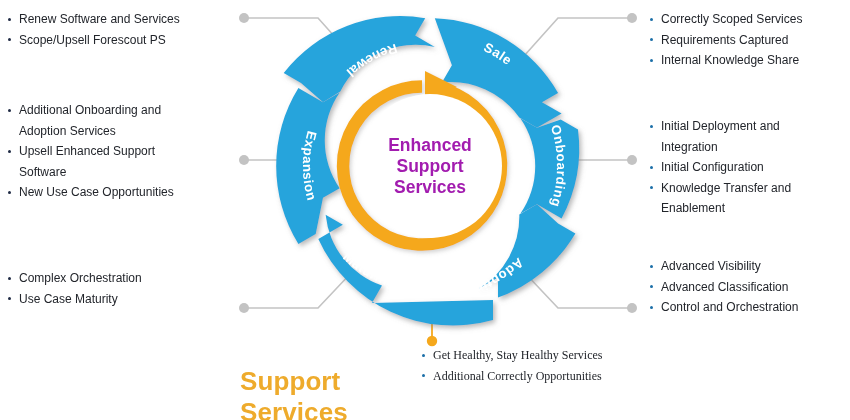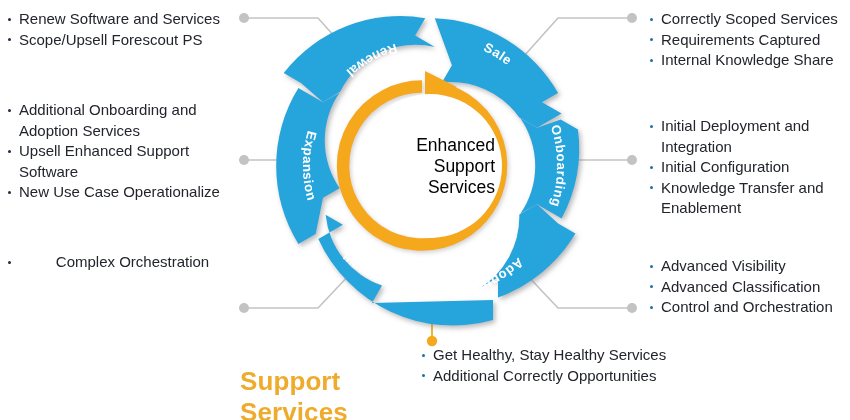--- a/index.html
+++ b/index.html
@@ -12,42 +12,42 @@
     position:relative;
   }
   #stage{position:relative;width:850px;height:420px;}
 
   
   .block{position:absolute;}
   .block ul{list-style:none;margin:0;padding:0;}
   .block li{
     position:relative;
     padding-left:13px;
-    font-size:15px;
+    font-size:12px;
     line-height:20.5px;
     color:#22252b;
     white-space:pre-line;
   }
   .block li::before{
     content:"";
     position:absolute;
     left:2px;top:8.5px;
     width:3.4px;height:3.4px;
     border-radius:50%;
     background:#1f2a44;
   }
   .block.right li::before{background:#1b6fa8;}
 
   .blk-tl{left:6px;  top:9px;  width:240px;}
   .blk-ml{left:6px;  top:100px;width:240px;}
-  .blk-bl{left:6px;  top:252px;width:240px;text-align:center;}
+  .blk-bl{left:6px;  top:268px;width:240px;}
   .blk-tr{left:648px;top:9px;  width:205px;}
   .blk-mr{left:648px;top:116px;width:205px;}
   .blk-br{left:648px;top:256px;width:205px;}
-  .blk-bot{left:420px;top:345px;width:290px;}
+  .blk-bot{left:420px;top:345px;width:290px;font-family:Liberation Serif, serif;}
 
   
   .support-label{
     position:absolute;
     left:240px;top:366px;
     width:180px;
     text-align:left;
     font-size:26px;
     font-weight:bold;
     color:#eeab2c;
@@ -68,25 +68,25 @@
     letter-spacing:.6px;
   }
   .center-text{
     position:absolute;
     left:265px;top:-4px;
     width:330px;height:340px;
     display:flex;align-items:center;justify-content:center;
     pointer-events:none;
   }
   .center-text div{
-    text-align:right;
+    text-align:center;
     font-size:17.5px;
-    font-weight:normal;
+    font-weight:bold;
     line-height:21px;
-    color:#000000;
+    color:#a21caf;
     width:130px;
   }
 </style>
 </head>
 <body>
 
 <div id="stage">
 
   <svg id="connectors" viewBox="0 0 850 420">
     <g fill="none" stroke="#c3c3c3" stroke-width="1.6">
@@ -236,27 +236,28 @@
       <li>Scope/Upsell Forescout PS</li>
     </ul>
   </div>
 
   <div class="block left blk-ml">
     <ul>
       <li>Additional Onboarding and
 Adoption Services</li>
       <li>Upsell Enhanced Support
 Software</li>
-      <li>New Use Case Operationalize</li>
+      <li>New Use Case Opportunities</li>
     </ul>
   </div>
 
   <div class="block left blk-bl">
     <ul>
       <li>Complex Orchestration</li>
+      <li>Use Case Maturity</li>
     </ul>
   </div>
 
   <div class="block right blk-tr">
     <ul>
       <li>Correctly Scoped Services</li>
       <li>Requirements Captured</li>
       <li>Internal Knowledge Share</li>
     </ul>
   </div>

